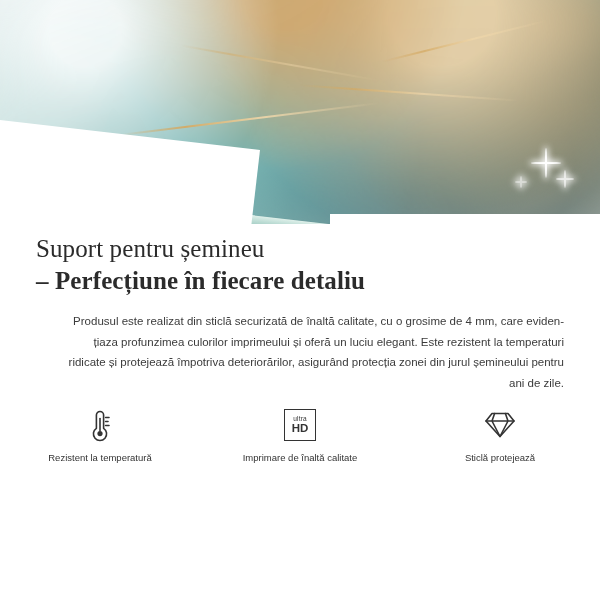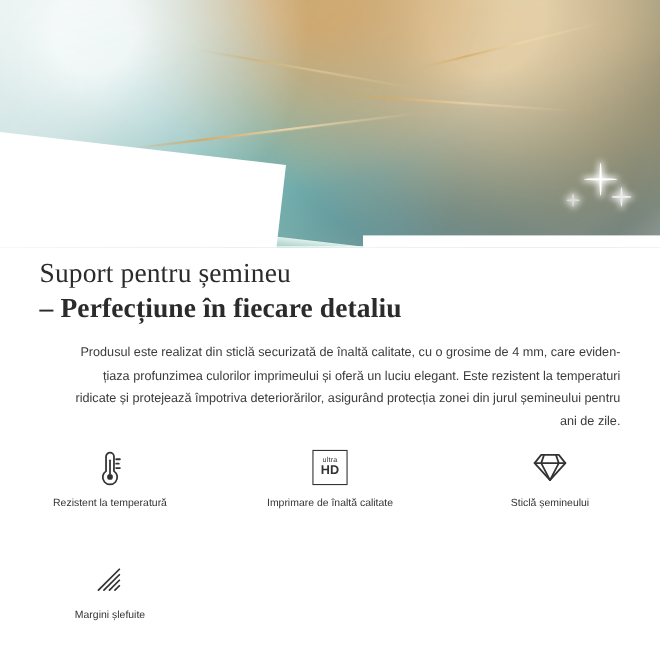--- a/index.html
+++ b/index.html
@@ -265,30 +265,19 @@
     </div>
 
 
     <div class="feature">
       <div class="ico">
         <svg width="38" height="34" viewBox="0 0 38 34">
           <path class="stroke" d="M11 5.5h16l6 7.5-14 15.5L5 13z"></path>
           <path class="stroke" d="M5 13h28M13.6 5.5 11 13l8 15.5M24.4 5.5 27 13l-8 15.5"></path>
         </svg>
       </div>
-      <div class="cap">Sticlă șemineului</div>
-    </div>
-
-    <div class="feature">
-      <div class="ico">
-        <svg width="36" height="34" viewBox="0 0 36 34">
-          <path class="stroke" d="M7.5 26.5 26.5 7.5"></path>
-          <path class="stroke" d="M12.5 26.5 26.5 12.5"></path>
-          <path class="stroke" d="M17.5 26.5 26.5 17.5"></path>
-          <path class="stroke" d="M22.5 26.5 26.5 22.5"></path>
-        </svg>
-      </div>
-      <div class="cap">Margini șlefuite</div>
-    </div>
+      <div class="cap">Sticlă protejează</div>
+    </div>
+
 
 
   </div>
 </div>
 
 </body></html>

